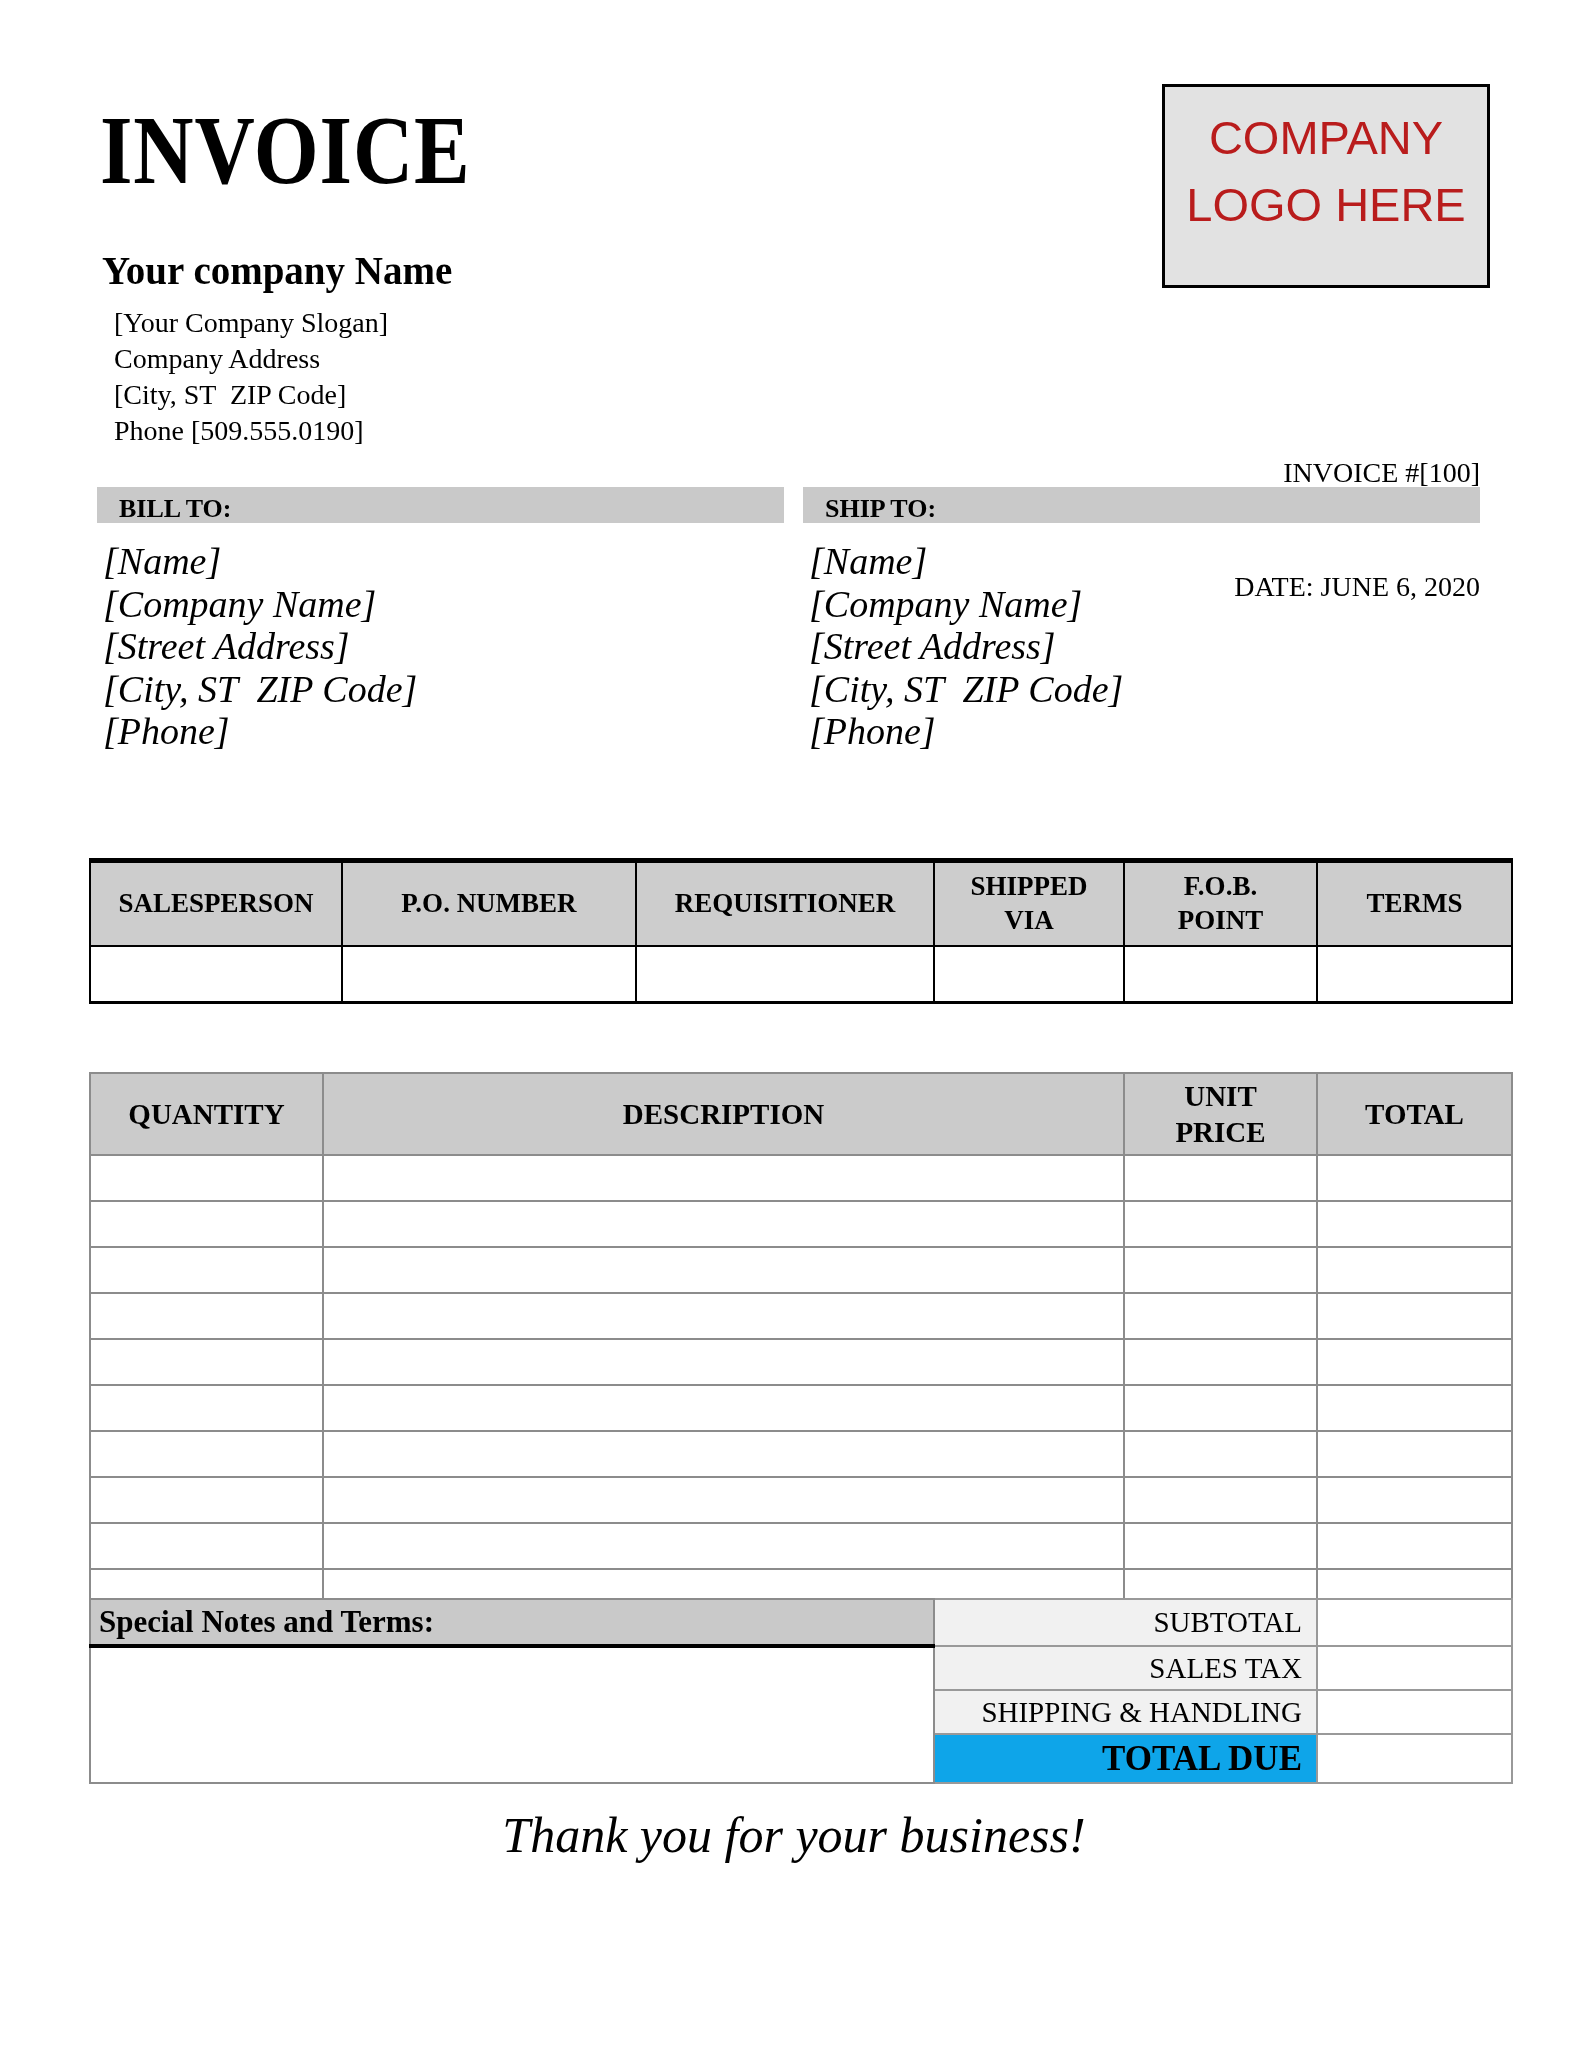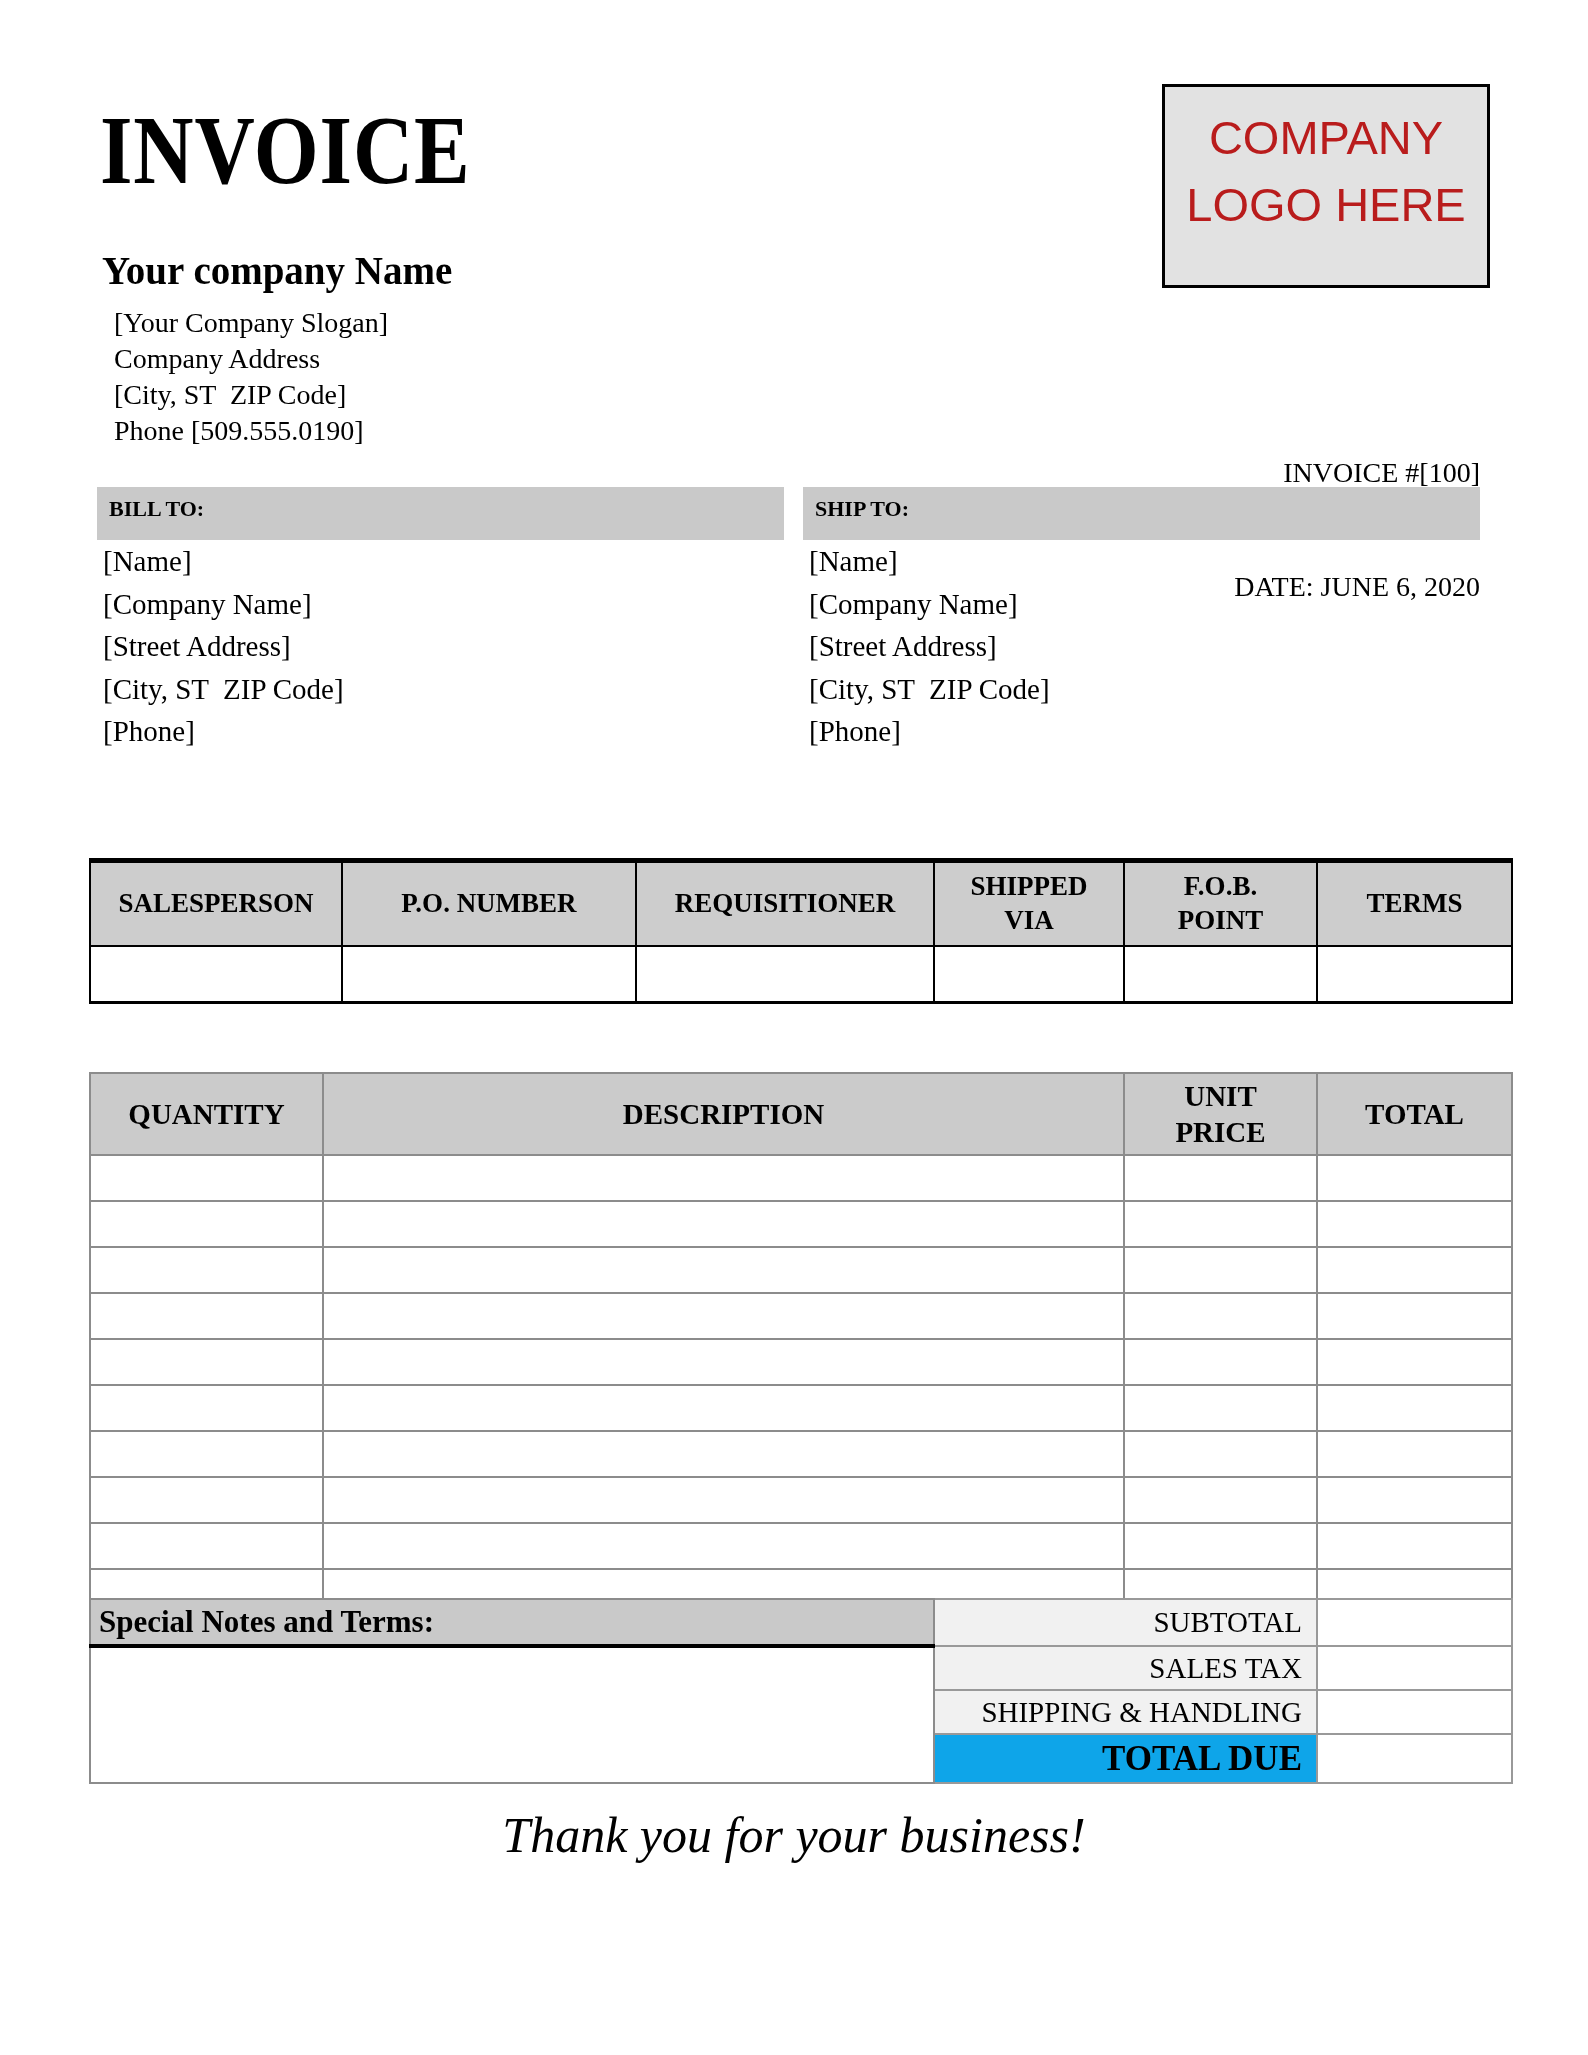--- a/index.html
+++ b/index.html
@@ -30,28 +30,28 @@
   }
   .company-block{position:absolute;left:102px;top:248px;}
   .company-name{font-size:39px;font-weight:bold;margin-bottom:12px;white-space:pre;}
   .company-line{font-size:28px;line-height:36px;white-space:pre;margin-left:12px;}
   .meta-block{
     position:absolute;right:108px;top:378px;
     text-align:right;font-size:28px;line-height:38px;white-space:pre;
   }
   
   .addr-bar{
-    position:absolute;top:487px;height:53px;
+    position:absolute;top:487px;height:36px;
     background:#c9c9c9;
-    font-size:22px;font-weight:bold;line-height:43px;
-    padding-left:12px;box-sizing:border-box;
+    font-size:26px;font-weight:bold;line-height:43px;
+    padding-left:22px;box-sizing:border-box;
   }
   .bar-bill{left:97px;width:687px;}
   .bar-ship{left:803px;width:677px;}
-  .addr-lines{position:absolute;top:540px;font-size:29px;line-height:42.5px;}
+  .addr-lines{position:absolute;top:540px;font-size:38px;line-height:42.5px;font-style:italic;}
   .lines-bill{left:103px;}
   .lines-ship{left:809px;}
   .addr-line{white-space:pre;}
   
   table{border-collapse:collapse;table-layout:fixed;margin-top:47px;}
   .order-table{
     position:absolute;left:89px;top:811px;width:1422px;
     border-top:5px solid #000;
   }
   .order-table th{

